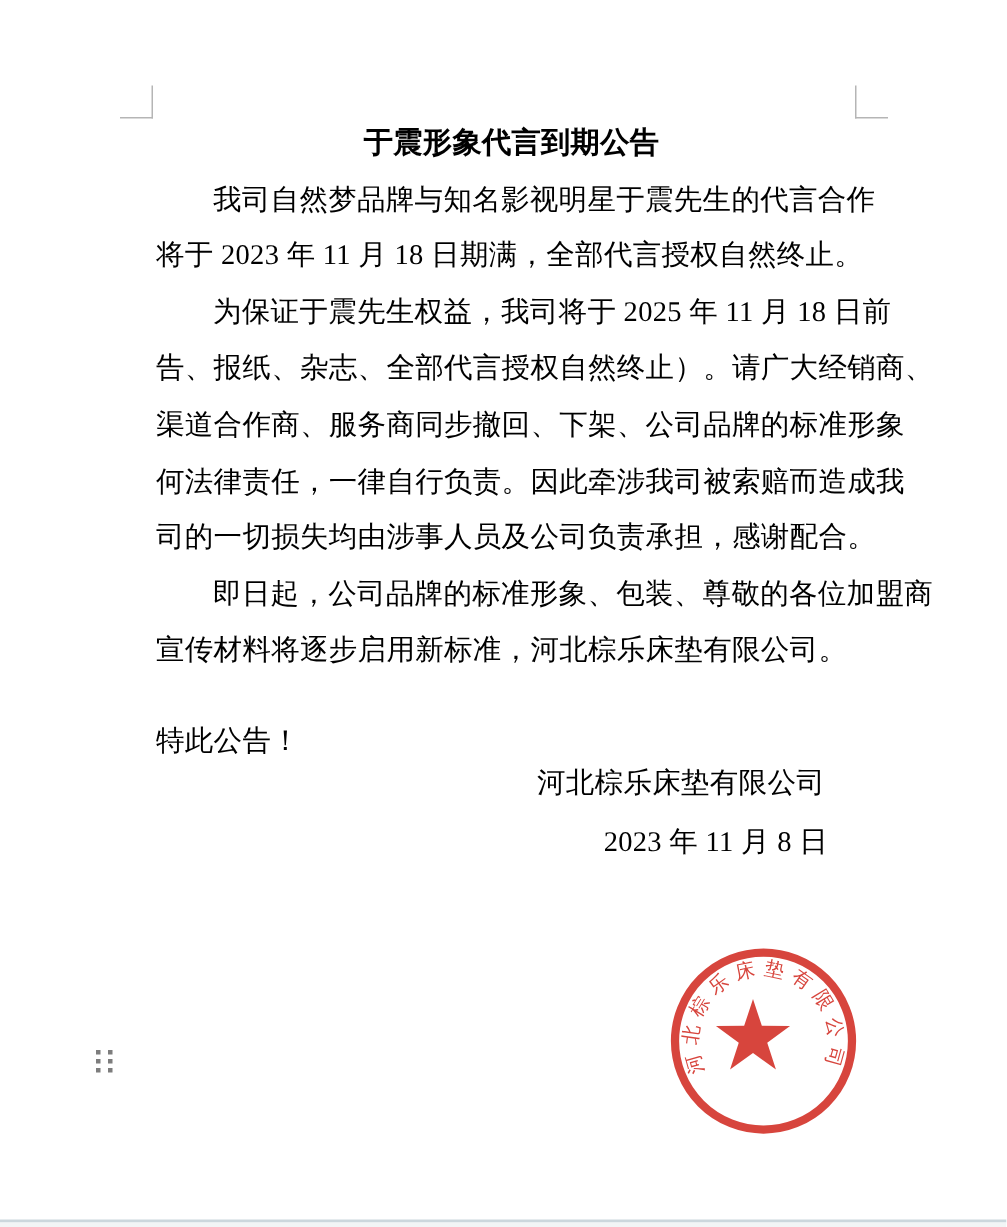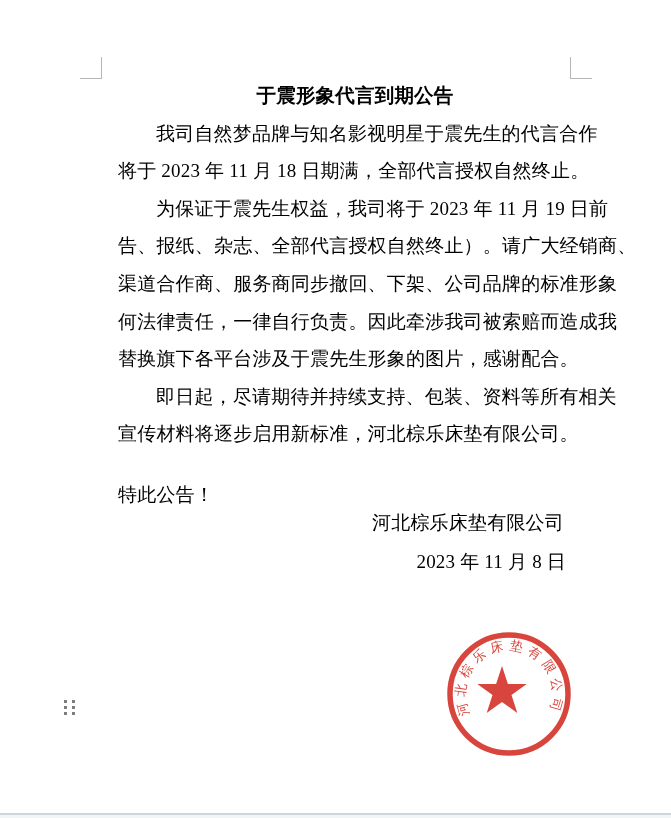--- a/index.html
+++ b/index.html
@@ -17,21 +17,21 @@
   }
   
   .crop { position: absolute; background: #b5b5b5; }
   .crop-tl-v { left: 101px; top: 57px; width: 1px; height: 22px; }
   .crop-tl-h { left: 80px;  top: 78px; width: 22px; height: 1px; }
   .crop-tr-v { left: 570px; top: 57px; width: 1px; height: 22px; }
   .crop-tr-h { left: 570px; top: 78px; width: 22px; height: 1px; }
 
   .text-area {
     position: absolute;
-    left: 118px; top: 77px; width: 474px;
+    left: 104px; top: 77px; width: 474px;
     font-size: 19px;
     line-height: 37.6px;
     letter-spacing: 0.2px;
     color: #000000;
   }
   .doc-title {
     text-align: center;
     font-weight: bold;
     font-size: 19.5px;
   }
@@ -80,26 +80,26 @@
 
   <div class="crop crop-tl-v"></div>
   <div class="crop crop-tl-h"></div>
   <div class="crop crop-tr-v"></div>
   <div class="crop crop-tr-h"></div>
 
   <div class="text-area">
     <div class="line doc-title">于震形象代言到期公告</div>
     <div class="line indent">我司自然梦品牌与知名影视明星于震先生的代言合作</div>
     <div class="line">将于 2023 年 11 月 18 日期满，全部代言授权自然终止。</div>
-    <div class="line indent">为保证于震先生权益，我司将于 2023 年 11 月 19 日前</div>
+    <div class="line indent">为保证于震先生权益，我司将于 2025 年 11 月 18 日前</div>
     <div class="line">告、报纸、杂志、全部代言授权自然终止）。请广大经销商、</div>
     <div class="line">渠道合作商、服务商同步撤回、下架、公司品牌的标准形象</div>
     <div class="line">何法律责任，一律自行负责。因此牵涉我司被索赔而造成我</div>
-    <div class="line">替换旗下各平台涉及于震先生形象的图片，感谢配合。</div>
-    <div class="line indent">即日起，尽请期待并持续支持、包装、资料等所有相关</div>
+    <div class="line">司的一切损失均由涉事人员及公司负责承担，感谢配合。</div>
+    <div class="line indent">即日起，公司品牌的标准形象、包装、尊敬的各位加盟商</div>
     <div class="line">宣传材料将逐步启用新标准，河北棕乐床垫有限公司。</div>
     <div class="line closing">特此公告！</div>
     <div class="line sig-company">河北棕乐床垫有限公司</div>
     <div class="line sig-date">2023 年 11 月 8 日</div>
   </div>
 
   <svg class="seal" viewBox="0 0 140 140">
     <defs>
       <path id="sealArc" d="M 34 95.3 A 44 44 0 1 1 106 95.3" fill="none"></path>
     </defs>

